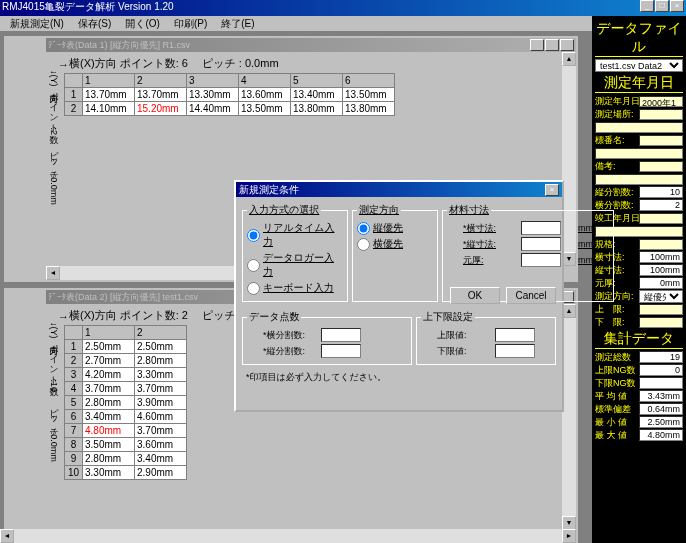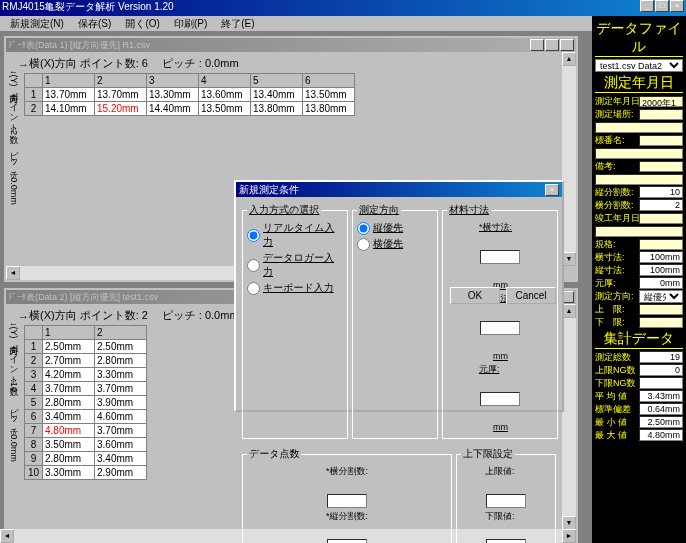--- a/index.html
+++ b/index.html
@@ -4,21 +4,21 @@
 <style>
 * { box-sizing: border-box; margin: 0; padding: 0; font-family: "MS UI Gothic", sans-serif; }
 body { width: 686px; height: 543px; background: #c0c0c0; overflow: hidden; position: relative; font-size: 10px; }
 .titlebar { background: linear-gradient(to right, #000080, #1084d0); color: #fff; height: 16px; display: flex; align-items: flex-start; padding: 0 2px; }
 .titlebar .t { flex: 1; white-space: nowrap; overflow: hidden; }
 .winbtns { display: flex; gap: 1px; }
 .winbtn { width: 14px; height: 12px; background: #c0c0c0; border: 1px solid #fff; border-right-color: #404040; border-bottom-color: #404040; font-size: 8px; text-align: center; line-height: 10px; cursor: pointer; }
 .menubar { background: #c0c0c0; height: 16px; display: flex; align-items: center; padding: 0 4px; gap: 2px; border-bottom: 1px solid #808080; }
 .menubar span { padding: 0 6px; cursor: pointer; }
 .content { position: absolute; top: 32px; left: 0; right: 94px; bottom: 0; background: #808080; }
-.mdiwin { position: absolute; border: 2px solid #c0c0c0; background: #c0c0c0; }
+.mdiwin { position: absolute; border: 2px solid #c0c0c0; background: #c0c0c0; padding-left: 40px; }
 .mdiwin .mdi-title { background: linear-gradient(to right, #808080, #b0b0b0); color: #c0c0c0; height: 14px; display: flex; align-items: center; padding: 0 2px; font-size: 9px; }
 #mdi1 { left: 4px; top: 4px; width: 574px; height: 246px; }
 #mdi2 { left: 4px; top: 256px; width: 574px; height: 258px; }
 .mdi-title .t { flex: 1; }
 .mdi-body { padding: 2px; background: #c0c0c0; height: calc(100% - 14px); overflow: hidden; position: relative; }
 .hdr { font-size: 11px; padding: 2px 0 2px 10px; display: flex; gap: 14px; }
 .vlabel { position: absolute; left: 0; top: 18px; width: 14px; font-size: 9px; writing-mode: vertical-rl; text-align: left; line-height: 12px; }
 .gridwrap { margin-left: 16px; }
 table { border-collapse: collapse; background: #fff; font-size: 10px; }
 th, td { border: 1px solid #808080; padding: 1px 2px; text-align: left; height: 13px; }
@@ -36,21 +36,21 @@
 .dialog { position: absolute; left: 234px; top: 180px; width: 330px; height: 232px; background: #c0c0c0; border: 2px outset #fff; z-index: 50; }
 .dlg-title { background: linear-gradient(to right, #000080, #1084d0); color: #fff; height: 15px; display: flex; align-items: center; padding: 0 3px; font-size: 10px; }
 .dlg-title .t { flex: 1; }
 .dlg-body { padding: 4px; font-size: 10px; position: relative; }
 fieldset { border: 1px solid #808080; border-top-color: #fff; border-left-color: #fff; padding: 2px 4px 4px; margin: 2px; font-size: 10px; }
 fieldset.gb { border: 1px groove #fff; }
 legend { font-size: 10px; padding: 0 2px; }
 .dlg-grid { display: grid; grid-template-columns: 110px 90px 120px; gap: 0; text-decoration: underline; }
 .radio-row { display: flex; align-items: center; gap: 3px; margin: 2px 0; }
 .radio-row input { margin: 0; }
-.fld-row { display: flex; align-items: center; gap: 16px; margin: 2px 7px; flex-direction: column; }
+.fld-row { display: flex; align-items: center; gap: 16px; margin: 2px 16px; }
 .fld-row .l { width: 42px; font-size: 9px; }
 .fld-row input[type=text] { width: 40px; height: 14px; border: 1px inset #808080; font-size: 10px; }
 .fld-row .u { font-size: 9px; margin-left: 1px; }
 .dlg-row2 { display: flex; margin-top: 4px; }
 .dlg-row2 fieldset { flex: 1; }
 .btn { background: #c0c0c0; border: 1px outset #fff; padding: 2px 8px; font-size: 10px; cursor: pointer; width: 50px; text-align: center; }
 .btns { position: absolute; right: 6px; top: 90px; display: flex; gap: 6px; }
 .note { font-size: 9px; margin: 4px 6px; color: #000; }
 .scrollbar { position: absolute; background: #dfdfdf; }
 .sb-h { bottom: 0; left: 0; right: 16px; height: 14px; }

